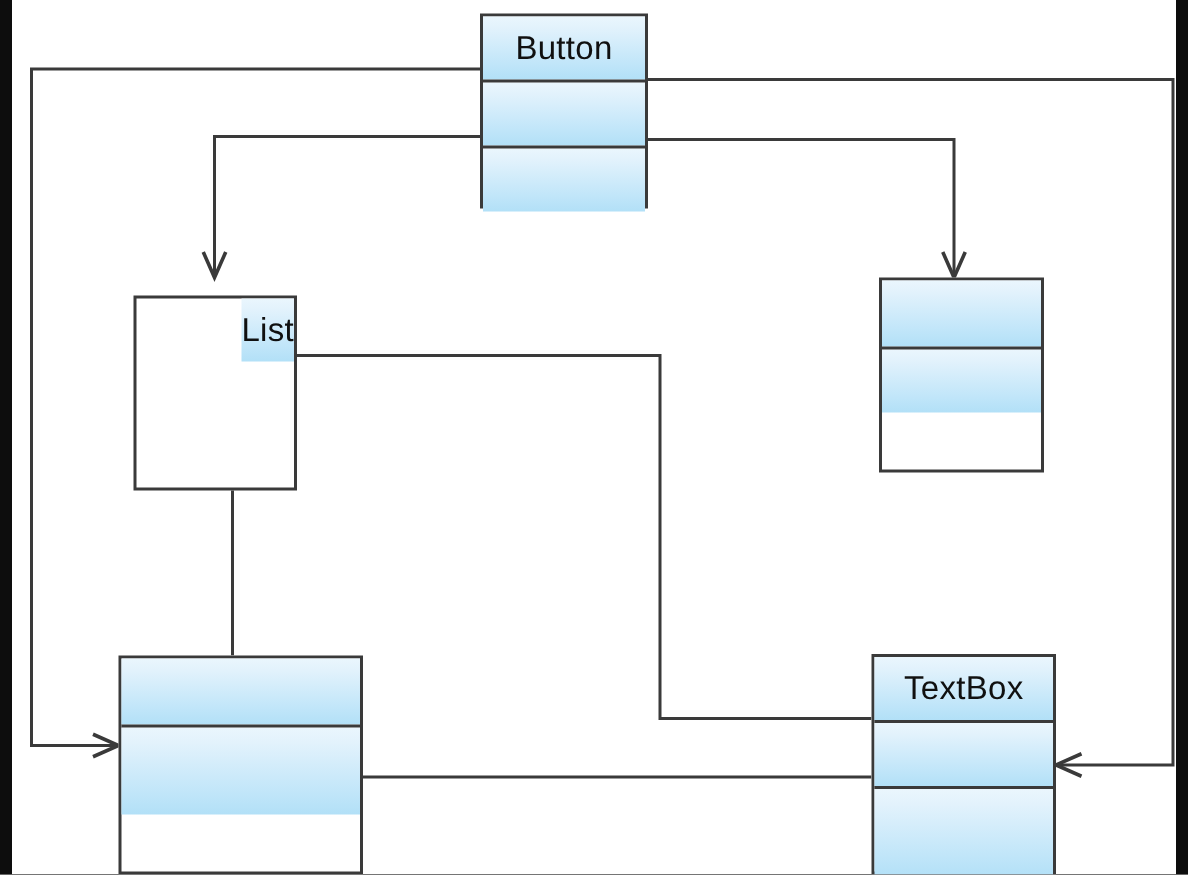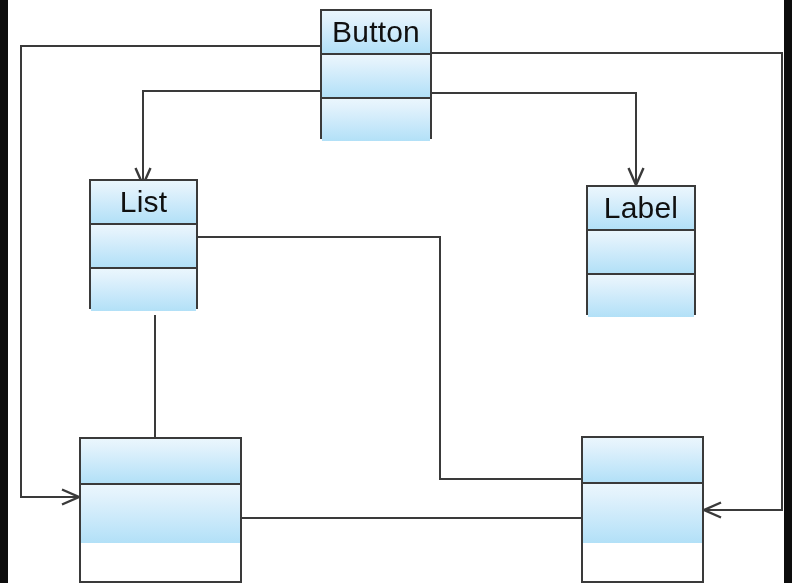--- a/index.html
+++ b/index.html
@@ -47,21 +47,21 @@
   }
   .compartment + .compartment {
     border-top: 2px solid #3a3a3a;
   }
   .compartment.title {
     display: flex;
     align-items: center;
     justify-content: center;
   }
   .class-name {
-    font-size: 30px;
+    font-size: 22px;
     color: #101010;
     line-height: 1;
     letter-spacing: 0.2px;
     white-space: nowrap;
   }
 </style>
 </head>
 <body>
 
 <div id="canvas">
@@ -98,37 +98,37 @@
     </svg>
 
   <div id="boxes">
       <div class="uml-box" style="left: 320px; top: 9px; width: 112px; height: 130px;">
         <div class="compartment title" style="height: 42px;">
           <span class="class-name">Button</span>
         </div>
         <div class="compartment" style="height: 44px;"></div>
         <div class="compartment" style="height: 44px;"></div>
       </div>
-      <div class="uml-box" style="left: 89px; top: 179px; width: 109px; height: 130px;">
+      <div class="uml-box" style="left: 89px; top: 197px; width: 109px; height: 130px; align-items: flex-end;">
         <div class="compartment title" style="height: 42px;">
           <span class="class-name">List</span>
         </div>
         <div class="compartment" style="height: 44px;"></div>
         <div class="compartment" style="height: 44px;"></div>
       </div>
       <div class="uml-box" style="left: 586px; top: 185px; width: 110px; height: 130px;">
-        <div class="compartment title" style="height: 42px;">
-          <span class="class-name">Label</span>
-        </div>
         <div class="compartment" style="height: 44px;"></div>
         <div class="compartment" style="height: 44px;"></div>
       </div>
       <div class="uml-box" style="left: 79px; top: 437px; width: 163px; height: 146px;">
         <div class="compartment" style="height: 44px;"></div>
         <div class="compartment" style="height: 60px;"></div>
       </div>
       <div class="uml-box" style="left: 581px; top: 436px; width: 123px; height: 147px;">
+        <div class="compartment title" style="height: 42px;">
+          <span class="class-name">TextBox</span>
+        </div>
         <div class="compartment" style="height: 44px;"></div>
         <div class="compartment" style="height: 61px;"></div>
       </div>
     </div>
 
 </div>
 
 </body></html>

